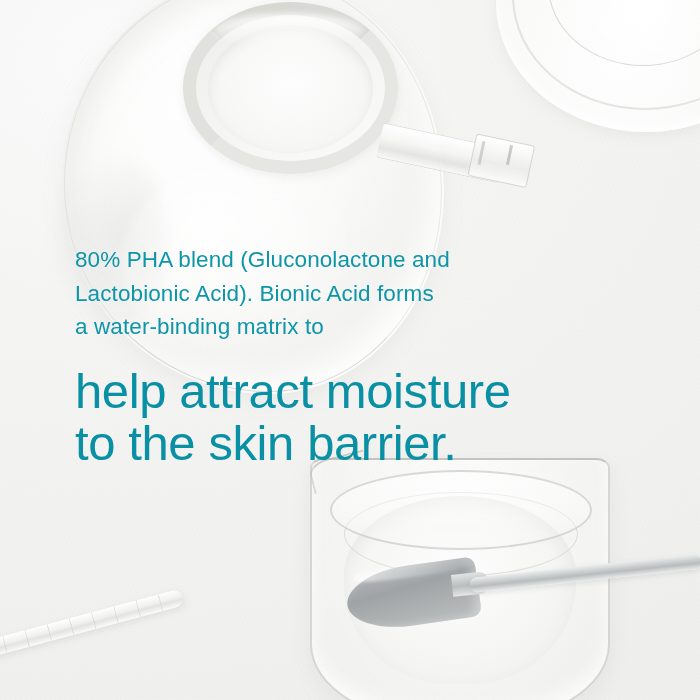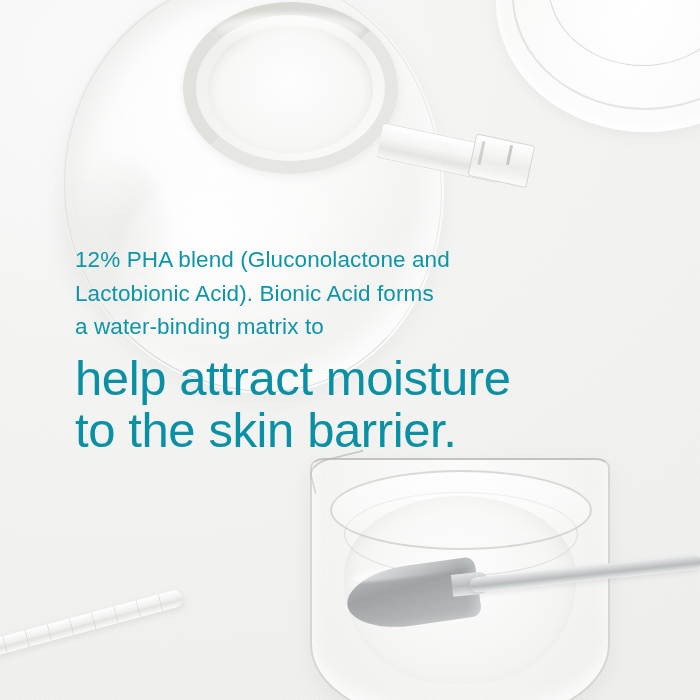--- a/index.html
+++ b/index.html
@@ -291,21 +291,21 @@
   }
   .sub {
     margin: 0;
     font-size: 22.5px;
     line-height: 33.5px;
     letter-spacing: .1px;
     color: #0d95a8;
     white-space: pre-line;
   }
   .head {
-    margin: 8px 0 0 0;
+    margin: 21px 0 0 0;
     font-size: 49px;
     line-height: 52px;
     letter-spacing: -.4px;
     color: #0a90a4;
     white-space: pre-line;
   }
 </style>
 </head>
 <body>
 
@@ -340,20 +340,20 @@
   <div class="spat-blade"></div>
   <div class="spat-blade-hl"></div>
   <div class="spat-neck"></div>
   <div class="spat-handle"></div>
 
   <div class="rod-shadow"></div>
   <div class="rod"></div>
   <div class="rod-ticks"></div>
 
   <div class="copy">
-    <p class="sub">12% PHA blend (Gluconolactone and
+    <p class="sub">80% PHA blend (Gluconolactone and
 Lactobionic Acid). Bionic Acid forms
 a water-binding matrix to</p>
     <p class="head">help attract moisture
 to the skin barrier.</p>
   </div>
 
 </div>
 
 </body></html>

